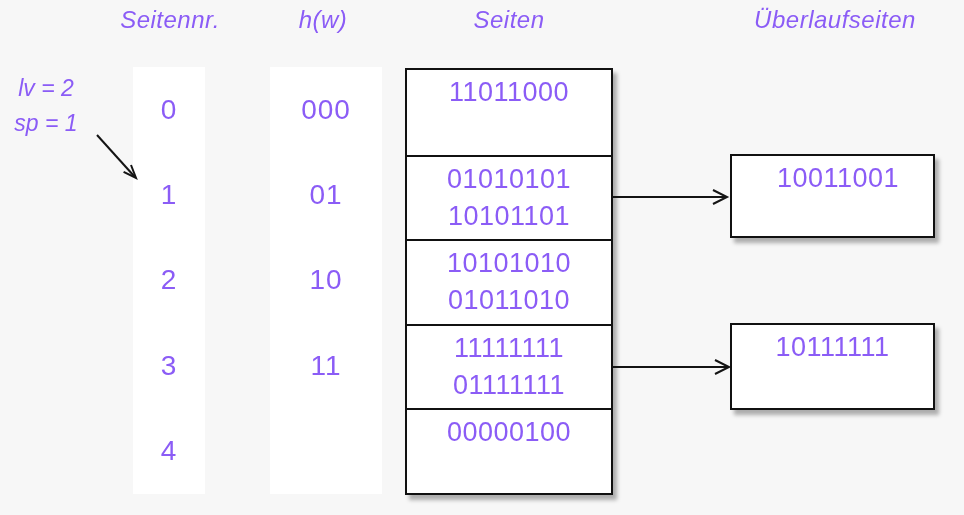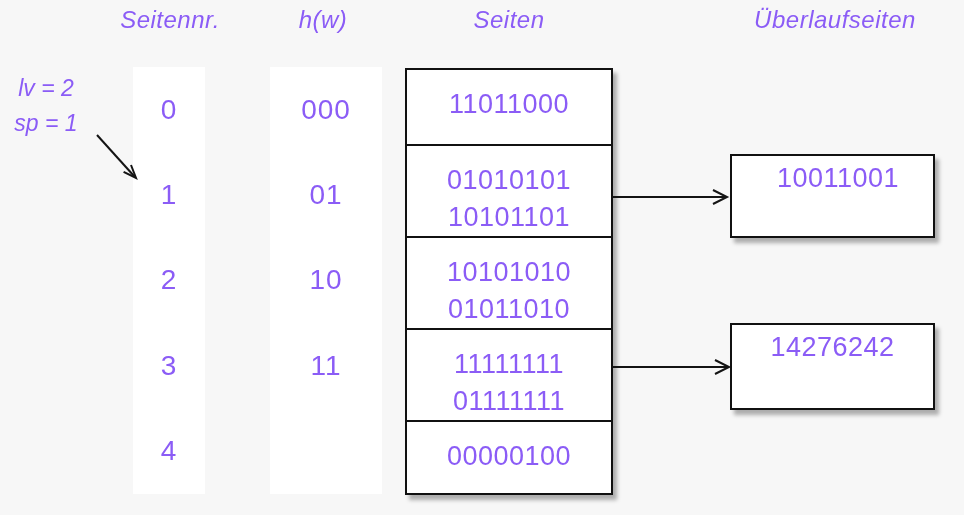--- a/index.html
+++ b/index.html
@@ -57,21 +57,21 @@
     width: 208px;
     height: 427px;
     background: #ffffff;
     border: 2px solid #111111;
     box-shadow: 4px 5px 4px rgba(0,0,0,0.30);
     display: grid;
     grid-template-rows: repeat(5, 1fr);
   }
   #page-table .prow {
     text-align: center;
-    padding-top: 16px;
+    padding-top: 4px;
     line-height: 37px;
     font-size: 27px;
     letter-spacing: 0.5px;
   }
   #page-table .prow + .prow { border-top: 2px solid #111111; }
   .overflow-box {
     position: absolute;
     left: 730px;
     width: 205px;
     background: #ffffff;
@@ -143,21 +143,21 @@
     <div class="prow">
       <div>00000100</div>
       <div></div>
     </div>
   </div>
 
   <div class="overflow-box" id="ovf-1">
     <div>10011001</div>
   </div>
   <div class="overflow-box" id="ovf-3">
-    <div>14276242</div>
+    <div>10111111</div>
   </div>
 
   <svg id="arrow-layer" xmlns="http://www.w3.org/2000/svg">
 
     <g>
       <line x1="97" y1="135" x2="134" y2="176"></line>
       <polyline points="123.6,171.8 136,178 131,165"></polyline>
     </g>
 
     <g>

